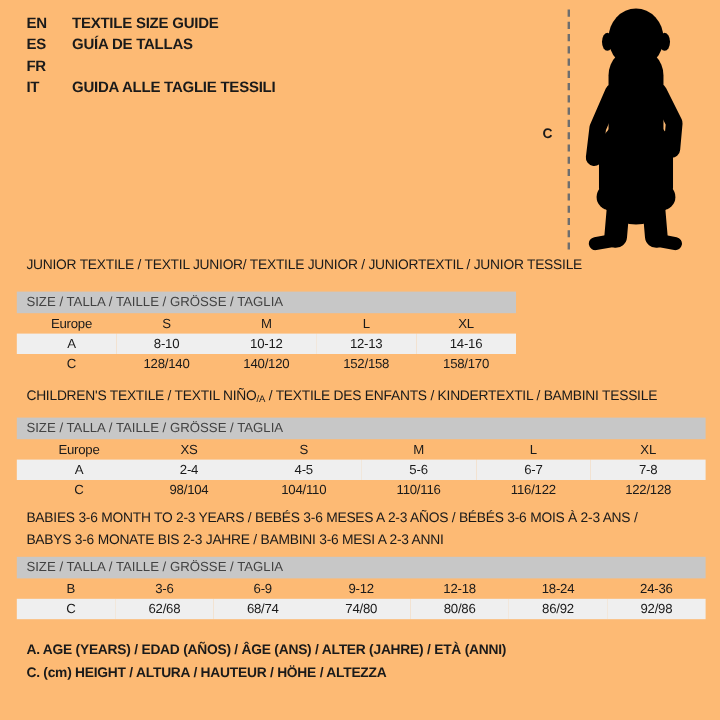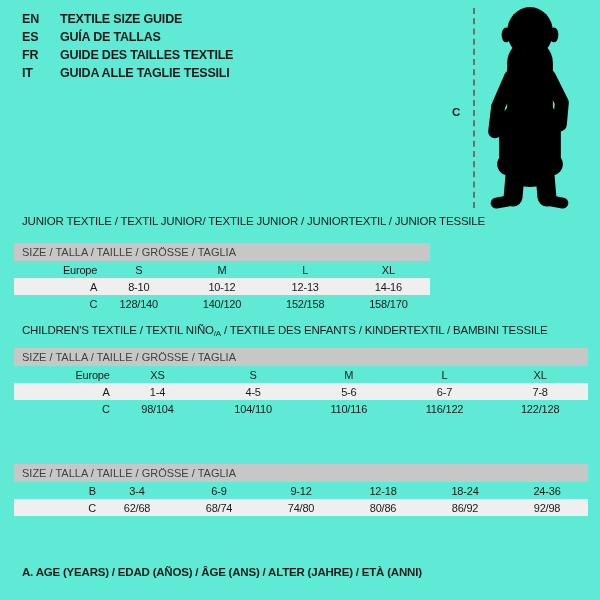--- a/index.html
+++ b/index.html
@@ -3,21 +3,21 @@
 <meta charset="utf-8">
 <style>
   * { margin: 0; padding: 0; box-sizing: border-box; }
   html, body { width: 600px; height: 600px; background: #ffffff; }
   body {
     font-family: "Liberation Sans", sans-serif;
     color: #1a1a1a;
     position: relative;
     letter-spacing: -0.2px;
   }
-  .page { position: absolute; inset: 0; width: 600px; height: 600px; background: #5eead4; }
+  .page { position: absolute; inset: 0; width: 600px; height: 600px; background: #fdba74; }
 
   
   .lang-list { position: absolute; left: 22px; top: 10px; }
   .lang-row { display: flex; font-weight: bold; font-size: 12.5px; line-height: 18px; }
   .lang-code { width: 38px; flex: 0 0 38px; }
   .lang-label { white-space: nowrap; text-align: right; }
 
   
   .figure { position: absolute; left: 440px; top: 0; width: 160px; height: 215px; }
   .measure-line {
@@ -37,54 +37,53 @@
   }
   .sec-title sub.small-sub { font-size: 8px; vertical-align: -2px; }
 
   
   table.size-table {
     position: absolute; left: 14px;
     border-collapse: collapse; table-layout: fixed;
     font-size: 11px; color: #1a1a1a;
   }
   table.size-table td { height: 17px; text-align: center; padding: 0; vertical-align: middle; margin-left: 20px; }
-  table.size-table td.lbl { text-align: right; padding-left: 8px; }
+  table.size-table td.lbl { text-align: center; padding-left: 8px; }
   table.size-table tr.hdr td {
     background: #c7c7c7; color: #424242; text-align: left;
     padding-left: 8px; height: 18px; font-size: 11px; letter-spacing: 0;
   }
   table.size-table tr.alt td { background: #efefef; }
   .t-junior { width: 416px; }
   .t-junior td.lbl { width: 70px; }
   .t-children { width: 574px; }
   .t-children td.lbl { width: 70px; }
   .t-babies { width: 574px; }
   .t-babies td.lbl { width: 70px; }
 
   
   .footnotes { position: absolute; left: 22px; top: 533px; }
-  .footnote { font-size: 11.5px; font-weight: bold; line-height: 19px; white-space: nowrap; margin-top: 30px; }
+  .footnote { font-size: 11.5px; font-weight: bold; line-height: 19px; white-space: nowrap; }
 </style>
 </head>
 <body>
 
 <div class="page">
 
   <div class="lang-list">
     <div class="lang-row">
       <span class="lang-code">EN</span>
       <span class="lang-label">TEXTILE SIZE GUIDE</span>
     </div>
     <div class="lang-row">
       <span class="lang-code">ES</span>
       <span class="lang-label">GUÍA DE TALLAS</span>
     </div>
     <div class="lang-row">
       <span class="lang-code">FR</span>
-      <span class="lang-label">GUIDE DES TAILLES TEXTILE</span>
     </div>
     <div class="lang-row">
       <span class="lang-code">IT</span>
       <span class="lang-label">GUIDA ALLE TAGLIE TESSILI</span>
     </div>
   </div>
 
   <div class="figure">
     <div class="measure-line"></div>
     <div class="measure-label">C</div>
@@ -153,60 +152,65 @@
       <tr>
         <td class="lbl">Europe</td>
         <td>XS</td>
         <td>S</td>
         <td>M</td>
         <td>L</td>
         <td>XL</td>
       </tr>
       <tr class="alt">
         <td class="lbl">A</td>
-        <td>1-4</td>
+        <td>2-4</td>
         <td>4-5</td>
         <td>5-6</td>
         <td>6-7</td>
         <td>7-8</td>
       </tr>
       <tr>
         <td class="lbl">C</td>
         <td>98/104</td>
         <td>104/110</td>
         <td>110/116</td>
         <td>116/122</td>
         <td>122/128</td>
       </tr>
     </tbody>
   </table>
 
+  <div class="sec-title" style="top:423px">
+    <div>BABIES 3-6 MONTH TO 2-3 YEARS / BEBÉS 3-6 MESES A 2-3 AÑOS / BÉBÉS 3-6 MOIS À 2-3 ANS /</div>
+    <div>BABYS 3-6 MONATE BIS 2-3 JAHRE / BAMBINI 3-6 MESI A 2-3 ANNI</div>
+  </div>
   <table class="size-table t-babies" style="top:464px">
     <tbody>
       <tr class="hdr">
         <td colspan="7">SIZE / TALLA / TAILLE / GRÖSSE / TAGLIA</td>
       </tr>
       <tr>
         <td class="lbl">B</td>
-        <td>3-4</td>
+        <td>3-6</td>
         <td>6-9</td>
         <td>9-12</td>
         <td>12-18</td>
         <td>18-24</td>
         <td>24-36</td>
       </tr>
       <tr class="alt">
         <td class="lbl">C</td>
         <td>62/68</td>
         <td>68/74</td>
         <td>74/80</td>
         <td>80/86</td>
         <td>86/92</td>
         <td>92/98</td>
       </tr>
     </tbody>
   </table>
 
   <div class="footnotes">
     <div class="footnote">A. AGE (YEARS) / EDAD (AÑOS) / ÂGE (ANS) / ALTER (JAHRE) / ETÀ (ANNI)</div>
+    <div class="footnote">C. (cm) HEIGHT / ALTURA / HAUTEUR / HÖHE / ALTEZZA</div>
   </div>
 
 </div>
 
 </body></html>

